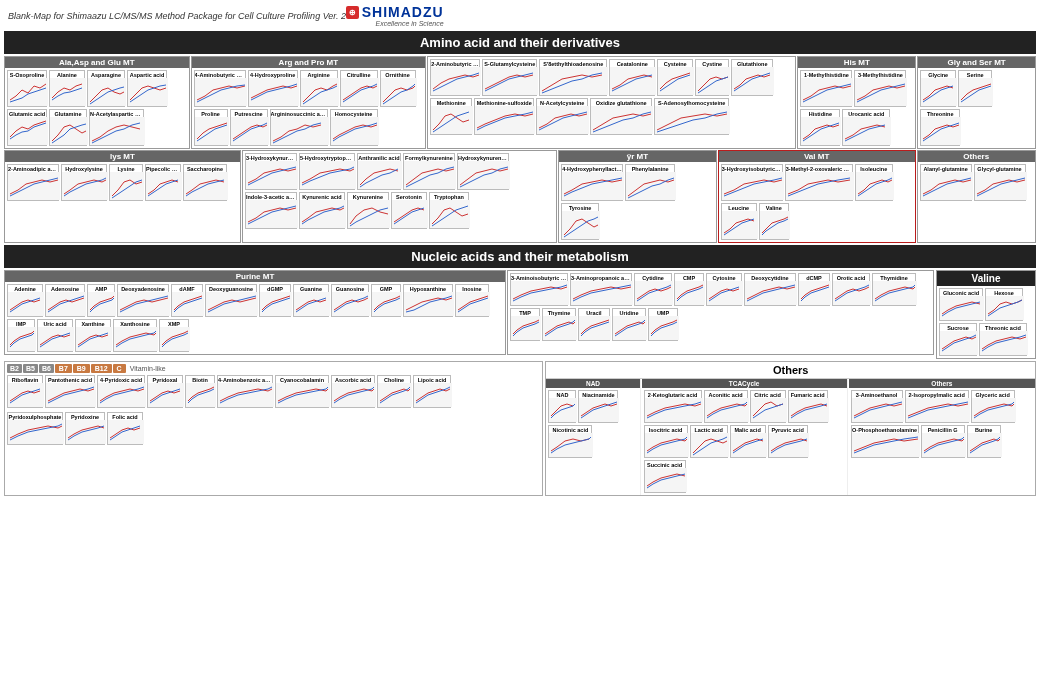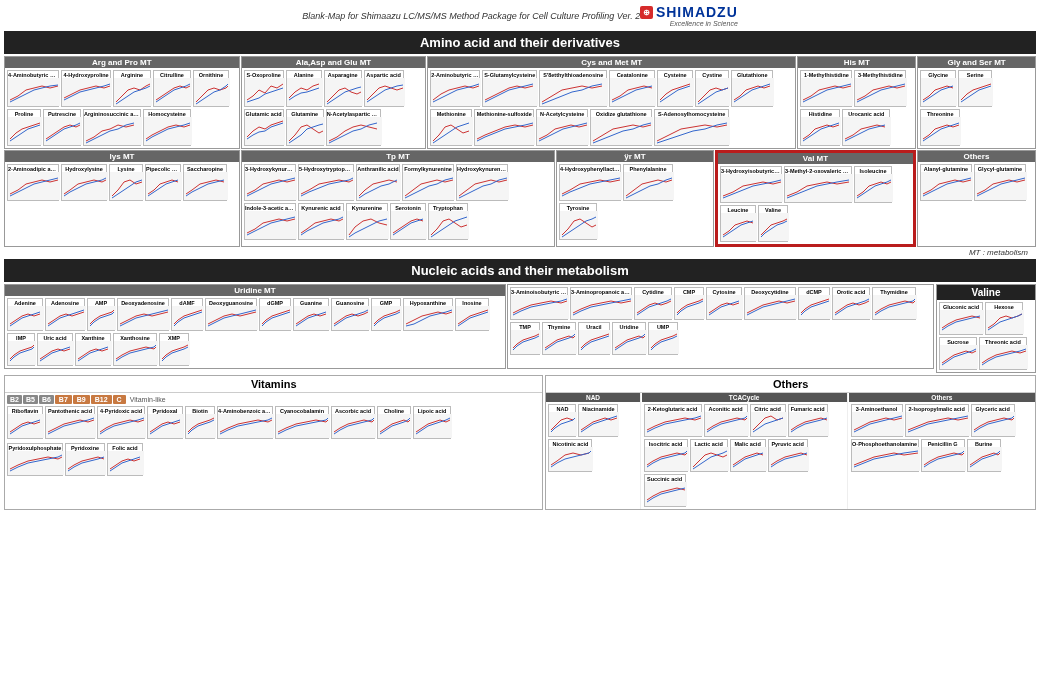--- a/index.html
+++ b/index.html
@@ -9,21 +9,21 @@
       background: #ffffff;
       font-family: Arial, sans-serif;
       font-size: 10px;
       overflow: hidden;
       position: relative;
     }
 
     
     .top-bar {
       display: flex;
-      justify-content: center;
+      justify-content: flex-start;
       align-items: center;
       padding: 4px 8px 2px 8px;
     }
     .subtitle {
       font-size: 9px;
       font-style: italic;
       color: #333;
     }
     .logo-area {
       display: flex;
@@ -146,20 +146,75 @@
     </div>
   </div>
 </div>
 
 <div class="section-header">Amino acid and their derivatives</div>
 
 <div style="padding:0 4px;">
 
   <div style="display:flex;gap:1px;margin-bottom:1px;">
 
+    <div style="border:1px solid #999;flex:1.1;">
+      <div class="tab-group">Ala,Asp and Glu MT</div>
+      <div style="display:flex;flex-wrap:wrap;padding:1px;">
+        <div class="cw" style="width:40px;">
+            <div class="cw-name">S-Oxoproline</div>
+            <div class="cw-chart" style="width:40px;height:28px;"><svg viewBox="0 0 40 28">
+                <polyline points="2,22 8,18 14,12 20,15 26,8 32,10 38,6" fill="none" stroke="#cc3333" stroke-width="1"></polyline>
+                <polyline points="2,24 8,22 14,20 20,16 26,14 32,12 38,10" fill="none" stroke="#3366cc" stroke-width="1"></polyline>
+              </svg></div>
+          </div>
+        <div class="cw" style="width:36px;">
+            <div class="cw-name">Alanine</div>
+            <div class="cw-chart" style="width:36px;height:28px;"><svg viewBox="0 0 36 28">
+                <polyline points="2,20 8,14 14,10 20,12 26,8 32,6" fill="none" stroke="#cc3333" stroke-width="1"></polyline>
+                <polyline points="2,22 8,18 14,15 20,14 26,12 32,10" fill="none" stroke="#3366cc" stroke-width="1"></polyline>
+              </svg></div>
+          </div>
+        <div class="cw" style="width:38px;">
+            <div class="cw-name">Asparagine</div>
+            <div class="cw-chart" style="width:38px;height:28px;"><svg viewBox="0 0 38 28">
+                <polyline points="2,24 8,18 14,12 20,10 26,14 32,16 36,14" fill="none" stroke="#cc3333" stroke-width="1"></polyline>
+                <polyline points="2,26 8,22 14,18 20,14 26,12 32,10 36,9" fill="none" stroke="#3366cc" stroke-width="1"></polyline>
+              </svg></div>
+          </div>
+        <div class="cw" style="width:40px;">
+            <div class="cw-name">Aspartic acid</div>
+            <div class="cw-chart" style="width:40px;height:28px;"><svg viewBox="0 0 40 28">
+                <polyline points="2,22 8,16 14,10 20,8 26,10 32,12 38,10" fill="none" stroke="#cc3333" stroke-width="1"></polyline>
+                <polyline points="2,24 8,20 14,16 20,12 26,10 32,8 38,7" fill="none" stroke="#3366cc" stroke-width="1"></polyline>
+              </svg></div>
+          </div>
+        <div class="cw" style="width:40px;">
+            <div class="cw-name">Glutamic acid</div>
+            <div class="cw-chart" style="width:40px;height:28px;"><svg viewBox="0 0 40 28">
+                <polyline points="2,20 8,14 14,10 20,12 26,8 32,6 38,4" fill="none" stroke="#cc3333" stroke-width="1"></polyline>
+                <polyline points="2,22 8,18 14,15 20,14 26,10 32,8 38,6" fill="none" stroke="#3366cc" stroke-width="1"></polyline>
+              </svg></div>
+          </div>
+        <div class="cw" style="width:38px;">
+            <div class="cw-name">Glutamine</div>
+            <div class="cw-chart" style="width:38px;height:28px;"><svg viewBox="0 0 38 28">
+                <polyline points="2,24 8,18 14,10 20,8 26,12 32,16 36,14" fill="none" stroke="#cc3333" stroke-width="1"></polyline>
+                <polyline points="2,26 8,22 14,18 20,12 26,10 32,8 36,7" fill="none" stroke="#3366cc" stroke-width="1"></polyline>
+              </svg></div>
+          </div>
+        <div class="cw" style="width:55px;">
+            <div class="cw-name">N-Acetylaspartic acid</div>
+            <div class="cw-chart" style="width:55px;height:28px;"><svg viewBox="0 0 55 28">
+                <polyline points="2,24 10,20 18,14 26,10 34,8 42,10 50,12" fill="none" stroke="#cc3333" stroke-width="1"></polyline>
+                <polyline points="2,26 10,22 18,18 26,14 34,12 42,8 50,6" fill="none" stroke="#3366cc" stroke-width="1"></polyline>
+              </svg></div>
+          </div>
+      </div>
+    </div>
+
     <div style="border:1px solid #999;flex:1.4;">
       <div class="tab-group">Arg and Pro MT</div>
       <div style="display:flex;flex-wrap:wrap;padding:1px;">
         <div class="cw" style="width:52px;">
             <div class="cw-name">4-Aminobutyric acid</div>
             <div class="cw-chart" style="width:52px;height:28px;"><svg viewBox="0 0 52 28">
                 <polyline points="2,22 10,18 18,12 26,10 34,8 42,10 50,8" fill="none" stroke="#cc3333" stroke-width="1"></polyline>
                 <polyline points="2,24 10,20 18,16 26,12 34,10 42,8 50,7" fill="none" stroke="#3366cc" stroke-width="1"></polyline>
               </svg></div>
           </div>
@@ -215,77 +270,21 @@
         <div class="cw" style="width:48px;">
             <div class="cw-name">Homocysteine</div>
             <div class="cw-chart" style="width:48px;height:28px;"><svg viewBox="0 0 48 28">
                 <polyline points="2,22 8,18 16,14 24,10 32,8 40,10 46,8" fill="none" stroke="#cc3333" stroke-width="1"></polyline>
                 <polyline points="2,24 8,20 16,16 24,12 32,10 40,8 46,6" fill="none" stroke="#3366cc" stroke-width="1"></polyline>
               </svg></div>
           </div>
       </div>
     </div>
 
-    <div style="border:1px solid #999;flex:1.1;">
-      <div class="tab-group">Ala,Asp and Glu MT</div>
-      <div style="display:flex;flex-wrap:wrap;padding:1px;">
-        <div class="cw" style="width:40px;">
-            <div class="cw-name">S-Oxoproline</div>
-            <div class="cw-chart" style="width:40px;height:28px;"><svg viewBox="0 0 40 28">
-                <polyline points="2,22 8,18 14,12 20,15 26,8 32,10 38,6" fill="none" stroke="#cc3333" stroke-width="1"></polyline>
-                <polyline points="2,24 8,22 14,20 20,16 26,14 32,12 38,10" fill="none" stroke="#3366cc" stroke-width="1"></polyline>
-              </svg></div>
-          </div>
-        <div class="cw" style="width:36px;">
-            <div class="cw-name">Alanine</div>
-            <div class="cw-chart" style="width:36px;height:28px;"><svg viewBox="0 0 36 28">
-                <polyline points="2,20 8,14 14,10 20,12 26,8 32,6" fill="none" stroke="#cc3333" stroke-width="1"></polyline>
-                <polyline points="2,22 8,18 14,15 20,14 26,12 32,10" fill="none" stroke="#3366cc" stroke-width="1"></polyline>
-              </svg></div>
-          </div>
-        <div class="cw" style="width:38px;">
-            <div class="cw-name">Asparagine</div>
-            <div class="cw-chart" style="width:38px;height:28px;"><svg viewBox="0 0 38 28">
-                <polyline points="2,24 8,18 14,12 20,10 26,14 32,16 36,14" fill="none" stroke="#cc3333" stroke-width="1"></polyline>
-                <polyline points="2,26 8,22 14,18 20,14 26,12 32,10 36,9" fill="none" stroke="#3366cc" stroke-width="1"></polyline>
-              </svg></div>
-          </div>
-        <div class="cw" style="width:40px;">
-            <div class="cw-name">Aspartic acid</div>
-            <div class="cw-chart" style="width:40px;height:28px;"><svg viewBox="0 0 40 28">
-                <polyline points="2,22 8,16 14,10 20,8 26,10 32,12 38,10" fill="none" stroke="#cc3333" stroke-width="1"></polyline>
-                <polyline points="2,24 8,20 14,16 20,12 26,10 32,8 38,7" fill="none" stroke="#3366cc" stroke-width="1"></polyline>
-              </svg></div>
-          </div>
-        <div class="cw" style="width:40px;">
-            <div class="cw-name">Glutamic acid</div>
-            <div class="cw-chart" style="width:40px;height:28px;"><svg viewBox="0 0 40 28">
-                <polyline points="2,20 8,14 14,10 20,12 26,8 32,6 38,4" fill="none" stroke="#cc3333" stroke-width="1"></polyline>
-                <polyline points="2,22 8,18 14,15 20,14 26,10 32,8 38,6" fill="none" stroke="#3366cc" stroke-width="1"></polyline>
-              </svg></div>
-          </div>
-        <div class="cw" style="width:38px;">
-            <div class="cw-name">Glutamine</div>
-            <div class="cw-chart" style="width:38px;height:28px;"><svg viewBox="0 0 38 28">
-                <polyline points="2,24 8,18 14,10 20,8 26,12 32,16 36,14" fill="none" stroke="#cc3333" stroke-width="1"></polyline>
-                <polyline points="2,26 8,22 14,18 20,12 26,10 32,8 36,7" fill="none" stroke="#3366cc" stroke-width="1"></polyline>
-              </svg></div>
-          </div>
-        <div class="cw" style="width:55px;">
-            <div class="cw-name">N-Acetylaspartic acid</div>
-            <div class="cw-chart" style="width:55px;height:28px;"><svg viewBox="0 0 55 28">
-                <polyline points="2,24 10,20 18,14 26,10 34,8 42,10 50,12" fill="none" stroke="#cc3333" stroke-width="1"></polyline>
-                <polyline points="2,26 10,22 18,18 26,14 34,12 42,8 50,6" fill="none" stroke="#3366cc" stroke-width="1"></polyline>
-              </svg></div>
-          </div>
-      </div>
-    </div>
-
     <div style="border:1px solid #999;flex:2.2;">
-      <div class="tab-group">Cys and Met MT</div>
       <div style="display:flex;flex-wrap:wrap;padding:1px;">
         <div class="cw" style="width:50px;">
             <div class="cw-name">2-Aminobutyric acid</div>
             <div class="cw-chart" style="width:50px;height:28px;"><svg viewBox="0 0 50 28">
                 <polyline points="2,22 10,16 18,12 26,10 34,8 42,10 48,8" fill="none" stroke="#cc3333" stroke-width="1"></polyline>
                 <polyline points="2,24 10,20 18,16 26,12 34,10 42,8 48,6" fill="none" stroke="#3366cc" stroke-width="1"></polyline>
               </svg></div>
           </div>
         <div class="cw" style="width:55px;">
             <div class="cw-name">S-Glutamylcysteine</div>
@@ -466,21 +465,20 @@
             <div class="cw-name">Saccharopine</div>
             <div class="cw-chart" style="width:44px;height:28px;"><svg viewBox="0 0 44 28">
                 <polyline points="2,22 8,18 16,12 24,10 32,8 40,10" fill="none" stroke="#cc3333" stroke-width="1"></polyline>
                 <polyline points="2,24 8,20 16,16 24,12 32,10 40,8" fill="none" stroke="#3366cc" stroke-width="1"></polyline>
               </svg></div>
           </div>
       </div>
     </div>
 
     <div style="border:1px solid #999;flex:1.6;">
-      <div class="tab-group">Tp MT</div>
       <div style="display:flex;flex-wrap:wrap;padding:1px;">
         <div class="cw" style="width:52px;">
             <div class="cw-name">3-Hydroxykynurenic acid</div>
             <div class="cw-chart" style="width:52px;height:28px;"><svg viewBox="0 0 52 28">
                 <polyline points="2,22 10,18 18,12 26,10 34,8 42,10 50,8" fill="none" stroke="#cc3333" stroke-width="1"></polyline>
                 <polyline points="2,24 10,20 18,16 26,12 34,10 42,8 50,6" fill="none" stroke="#3366cc" stroke-width="1"></polyline>
               </svg></div>
           </div>
         <div class="cw" style="width:56px;">
             <div class="cw-name">5-Hydroxytryptophan</div>
@@ -568,21 +566,21 @@
         <div class="cw" style="width:38px;">
             <div class="cw-name">Tyrosine</div>
             <div class="cw-chart" style="width:38px;height:28px;"><svg viewBox="0 0 38 28">
                 <polyline points="2,24 8,18 14,10 20,8 26,12 32,16 36,14" fill="none" stroke="#cc3333" stroke-width="1"></polyline>
                 <polyline points="2,26 8,22 14,18 20,14 26,10 32,8 36,6" fill="none" stroke="#3366cc" stroke-width="1"></polyline>
               </svg></div>
           </div>
       </div>
     </div>
 
-    <div style="border:3px solid #b91c1c;flex:1;">
+    <div style="border:1px solid #b91c1c;flex:1;">
       <div class="tab-group">Val MT</div>
       <div style="display:flex;flex-wrap:wrap;padding:1px;">
         <div class="cw" style="width:62px;">
             <div class="cw-name">3-Hydroxyisobutyric acid</div>
             <div class="cw-chart" style="width:62px;height:28px;"><svg viewBox="0 0 62 28">
                 <polyline points="2,22 12,18 22,12 32,10 42,8 52,10 60,8" fill="none" stroke="#cc3333" stroke-width="1"></polyline>
                 <polyline points="2,24 12,20 22,16 32,12 42,10 52,8 60,6" fill="none" stroke="#3366cc" stroke-width="1"></polyline>
               </svg></div>
           </div>
         <div class="cw" style="width:68px;">
@@ -630,32 +628,31 @@
             <div class="cw-name">Glycyl-glutamine</div>
             <div class="cw-chart" style="width:52px;height:28px;"><svg viewBox="0 0 52 28">
                 <polyline points="2,22 10,18 18,12 26,10 34,8 42,10 50,8" fill="none" stroke="#cc3333" stroke-width="1"></polyline>
                 <polyline points="2,24 10,20 18,16 26,12 34,10 42,8 50,6" fill="none" stroke="#3366cc" stroke-width="1"></polyline>
               </svg></div>
           </div>
       </div>
     </div>
   </div>
 
-  <div style="text-align:right;padding-right:8px;font-style:italic;font-size:8px;color:#333;margin-bottom:2px;">MT : metabolism</div>
 </div>
 
 <div class="section-header" style="margin-top:2px;">Nucleic acids and their metabolism</div>
 
 <div style="padding:0 4px;display:flex;gap:2px;margin-top:1px;">
 
   <div style="flex:1;">
     <div style="display:flex;gap:1px;">
 
       <div style="border:1px solid #999;flex:1;">
-        <div class="tab-group">Uridine MT</div>
+        <div class="tab-group">Purine MT</div>
         <div style="display:flex;flex-wrap:wrap;padding:1px;">
           <div class="cw" style="width:36px;">
               <div class="cw-name">Adenine</div>
               <div class="cw-chart" style="width:36px;height:24px;"><svg viewBox="0 0 36 24">
                   <polyline points="2,18 8,14 14,10 20,8 26,10 32,8" fill="none" stroke="#cc3333" stroke-width="1"></polyline>
                   <polyline points="2,20 8,16 14,12 20,10 26,8 32,6" fill="none" stroke="#3366cc" stroke-width="1"></polyline>
                 </svg></div>
             </div>
           <div class="cw" style="width:40px;">
               <div class="cw-name">Adenosine</div>
@@ -908,21 +905,20 @@
               <polyline points="2,20 8,16 16,12 24,10 32,8 40,6 46,4" fill="none" stroke="#3366cc" stroke-width="1"></polyline>
             </svg></div>
         </div>
     </div>
   </div>
 </div>
 
 <div style="padding:0 4px;display:flex;gap:2px;margin-top:2px;">
 
   <div style="border:1px solid #aaa;flex:1.1;">
-    <div class="panel-header-white">Vitamins</div>
     <div style="display:flex;align-items:center;gap:1px;padding:2px 2px 0 2px;flex-wrap:wrap;">
       <span class="vtab">B2</span>
       <span class="vtab">B5</span>
       <span class="vtab">B6</span>
       <span class="vtab-orange">B7</span>
       <span class="vtab-orange">B9</span>
       <span class="vtab-orange">B12</span>
       <span class="vtab-orange">C</span>
       <span class="vtab-label">Vitamin-like</span>
     </div>

